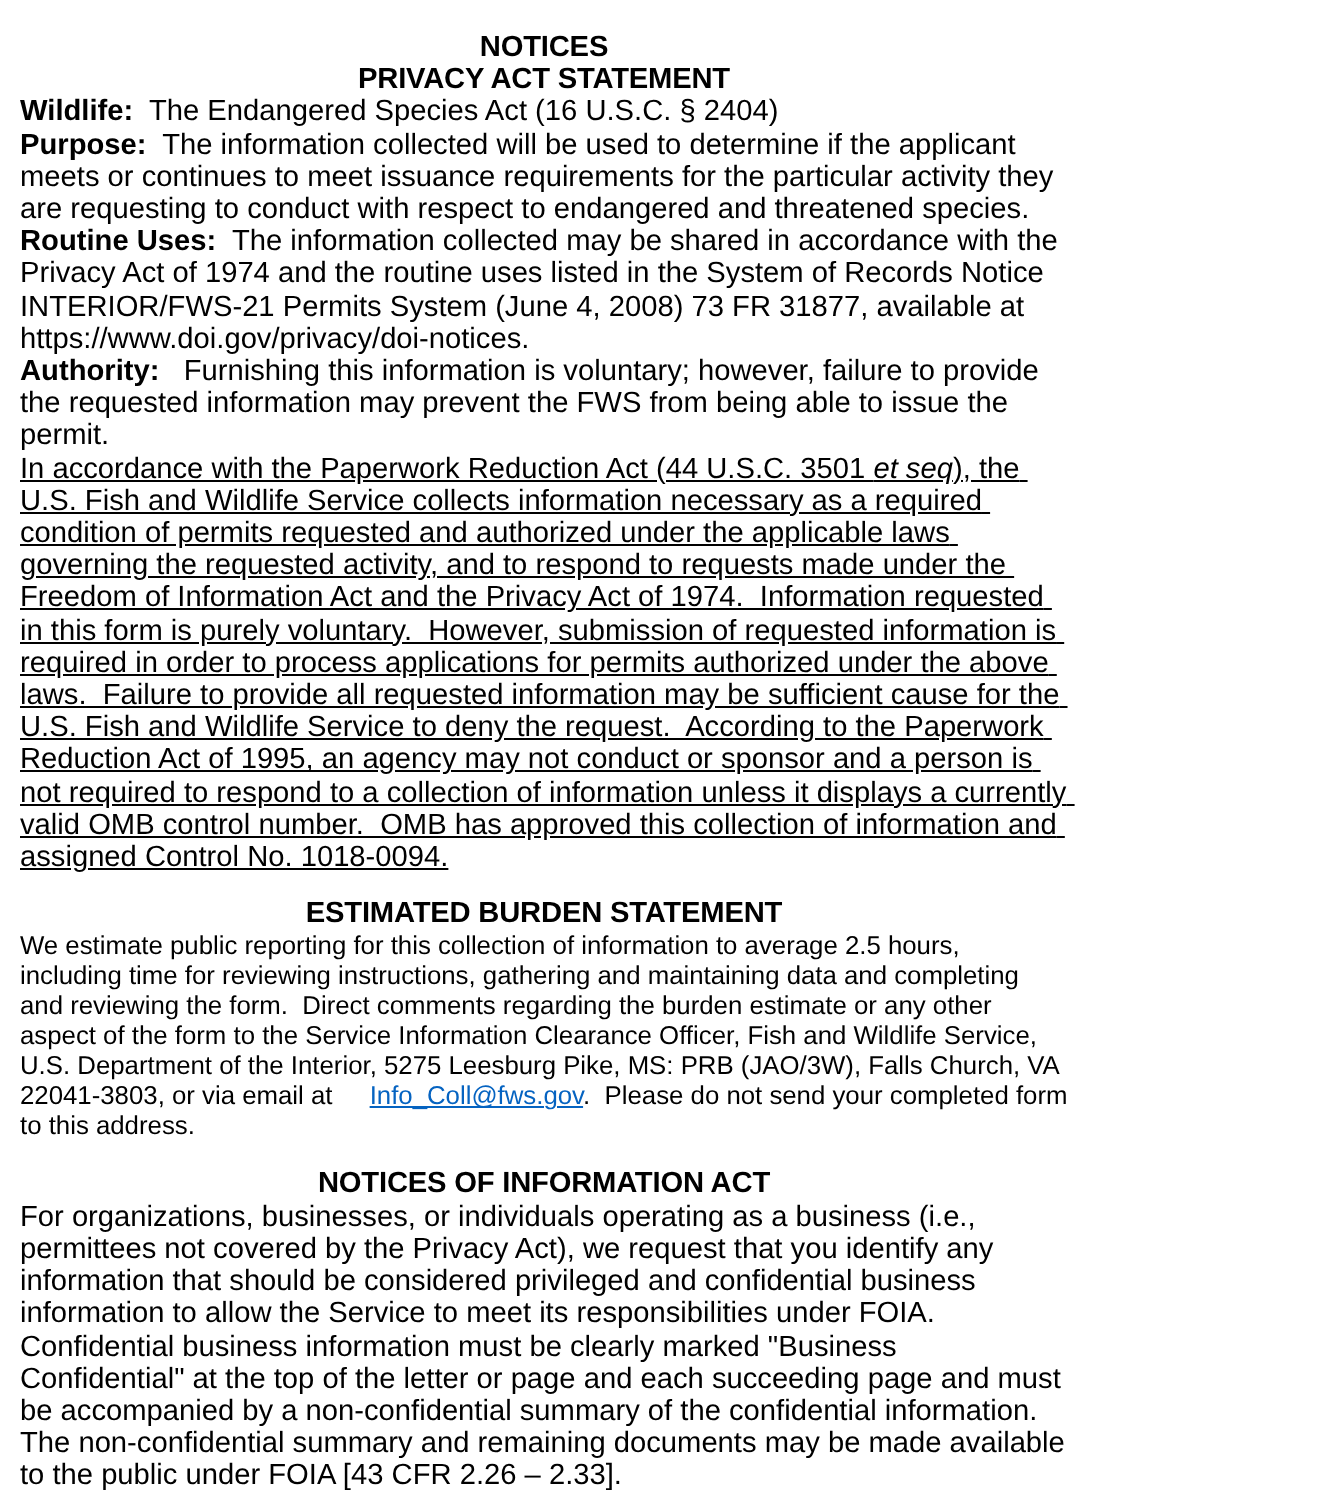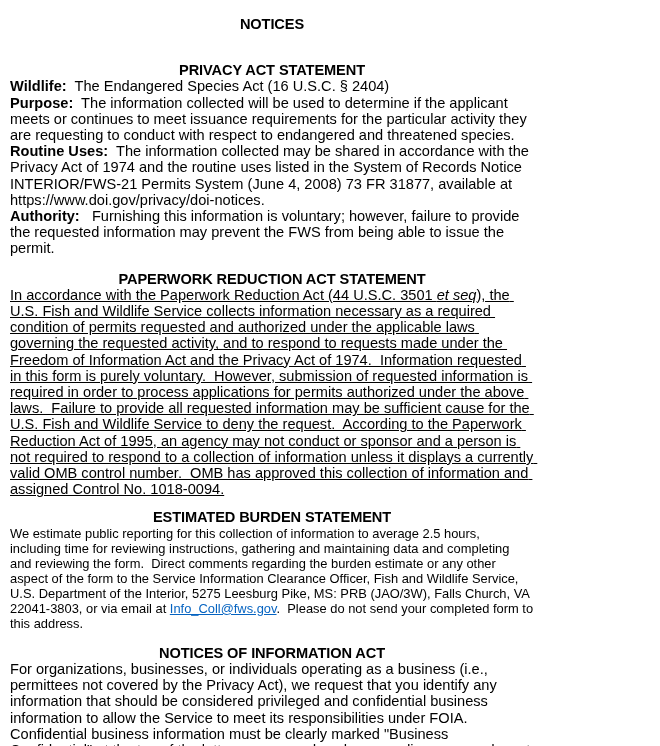--- a/index.html
+++ b/index.html
@@ -37,23 +37,24 @@
     font-style: italic;
   }
   .small {
     font-size: 12.9px;
     line-height: 15px;
   }
   .email-link {
     color: #0563C1;
     text-decoration: underline;
     cursor: pointer;
+    margin-left: 15px;
   }
   
-  .h-privacy   { margin-top: 30px; }
+  .h-privacy   { }
   .p-authority { margin-top: 12px; }
   .p-purpose   { margin-top: 17px; }
   .p-routine   { margin-top: 16px; }
   .p-disclosure{ margin-top: 11px; }
   .h-paperwork { margin-top: 14px; }
   .p-paperwork { margin-top: 7px; text-decoration: underline; }
   .h-burden    { margin-top: 12px; }
   .p-burden    { margin-top: 8px; }
   .h-foia      { margin-top: 14px; }
   .p-foia      { margin-top: 13px; }
@@ -71,21 +72,20 @@
     <p class="p-authority"><span class="label">Wildlife:</span><span>  The Endangered Species Act (16 U.S.C. § 2404)</span></p>
 
     <p class="p-purpose"><span class="label">Purpose:</span><span>  The information collected will be used to determine if the applicant meets or continues to meet issuance requirements for the particular activity they are requesting to conduct with respect to endangered and threatened species.</span></p>
 
     <p class="p-routine"><span class="label">Routine Uses:</span><span>  The information collected may be shared in accordance with the Privacy Act of 1974 and the routine uses listed in the System of Records Notice INTERIOR/FWS-21 Permits System (June 4, 2008) 73 FR 31877, available at https://www.doi.gov/privacy/doi-notices.</span></p>
 
     <p class="p-disclosure"><span class="label">Authority:</span><span>   Furnishing this information is voluntary; however, failure to provide the requested information may prevent the FWS from being able to issue the permit.</span></p>
   </section>
 
   <section>
-    <h2 class="heading h-paperwork">PAPERWORK REDUCTION ACT STATEMENT</h2>
 
     <p class="p-paperwork"><span>In accordance with the Paperwork Reduction Act (44 U.S.C. 3501 </span><span class="italic">et seq</span><span>), the U.S. Fish and Wildlife Service collects information necessary as a required condition of permits requested and authorized under the applicable laws governing the requested activity, and to respond to requests made under the Freedom of Information Act and the Privacy Act of 1974.  Information requested in this form is purely voluntary.  However, submission of requested information is required in order to process applications for permits authorized under the above laws.  Failure to provide all requested information may be sufficient cause for the U.S. Fish and Wildlife Service to deny the request.  According to the Paperwork Reduction Act of 1995, an agency may not conduct or sponsor and a person is not required to respond to a collection of information unless it displays a currently valid OMB control number.  OMB has approved this collection of information and assigned Control No. 1018-0094.</span></p>
   </section>
 
   <section>
     <h2 class="heading h-burden">ESTIMATED BURDEN STATEMENT</h2>
 
     <p class="small p-burden"><span>We estimate public reporting for this collection of information to average 2.5 hours, including time for reviewing instructions, gathering and maintaining data and completing and reviewing the form.  Direct comments regarding the burden estimate or any other aspect of the form to the Service Information Clearance Officer, Fish and Wildlife Service, U.S. Department of the Interior, 5275 Leesburg Pike, MS: PRB (JAO/3W), Falls Church, VA 22041-3803, or via email at </span><a class="email-link">Info_Coll@fws.gov</a><span>.  Please do not send your completed form to this address.</span></p>
   </section>
 

